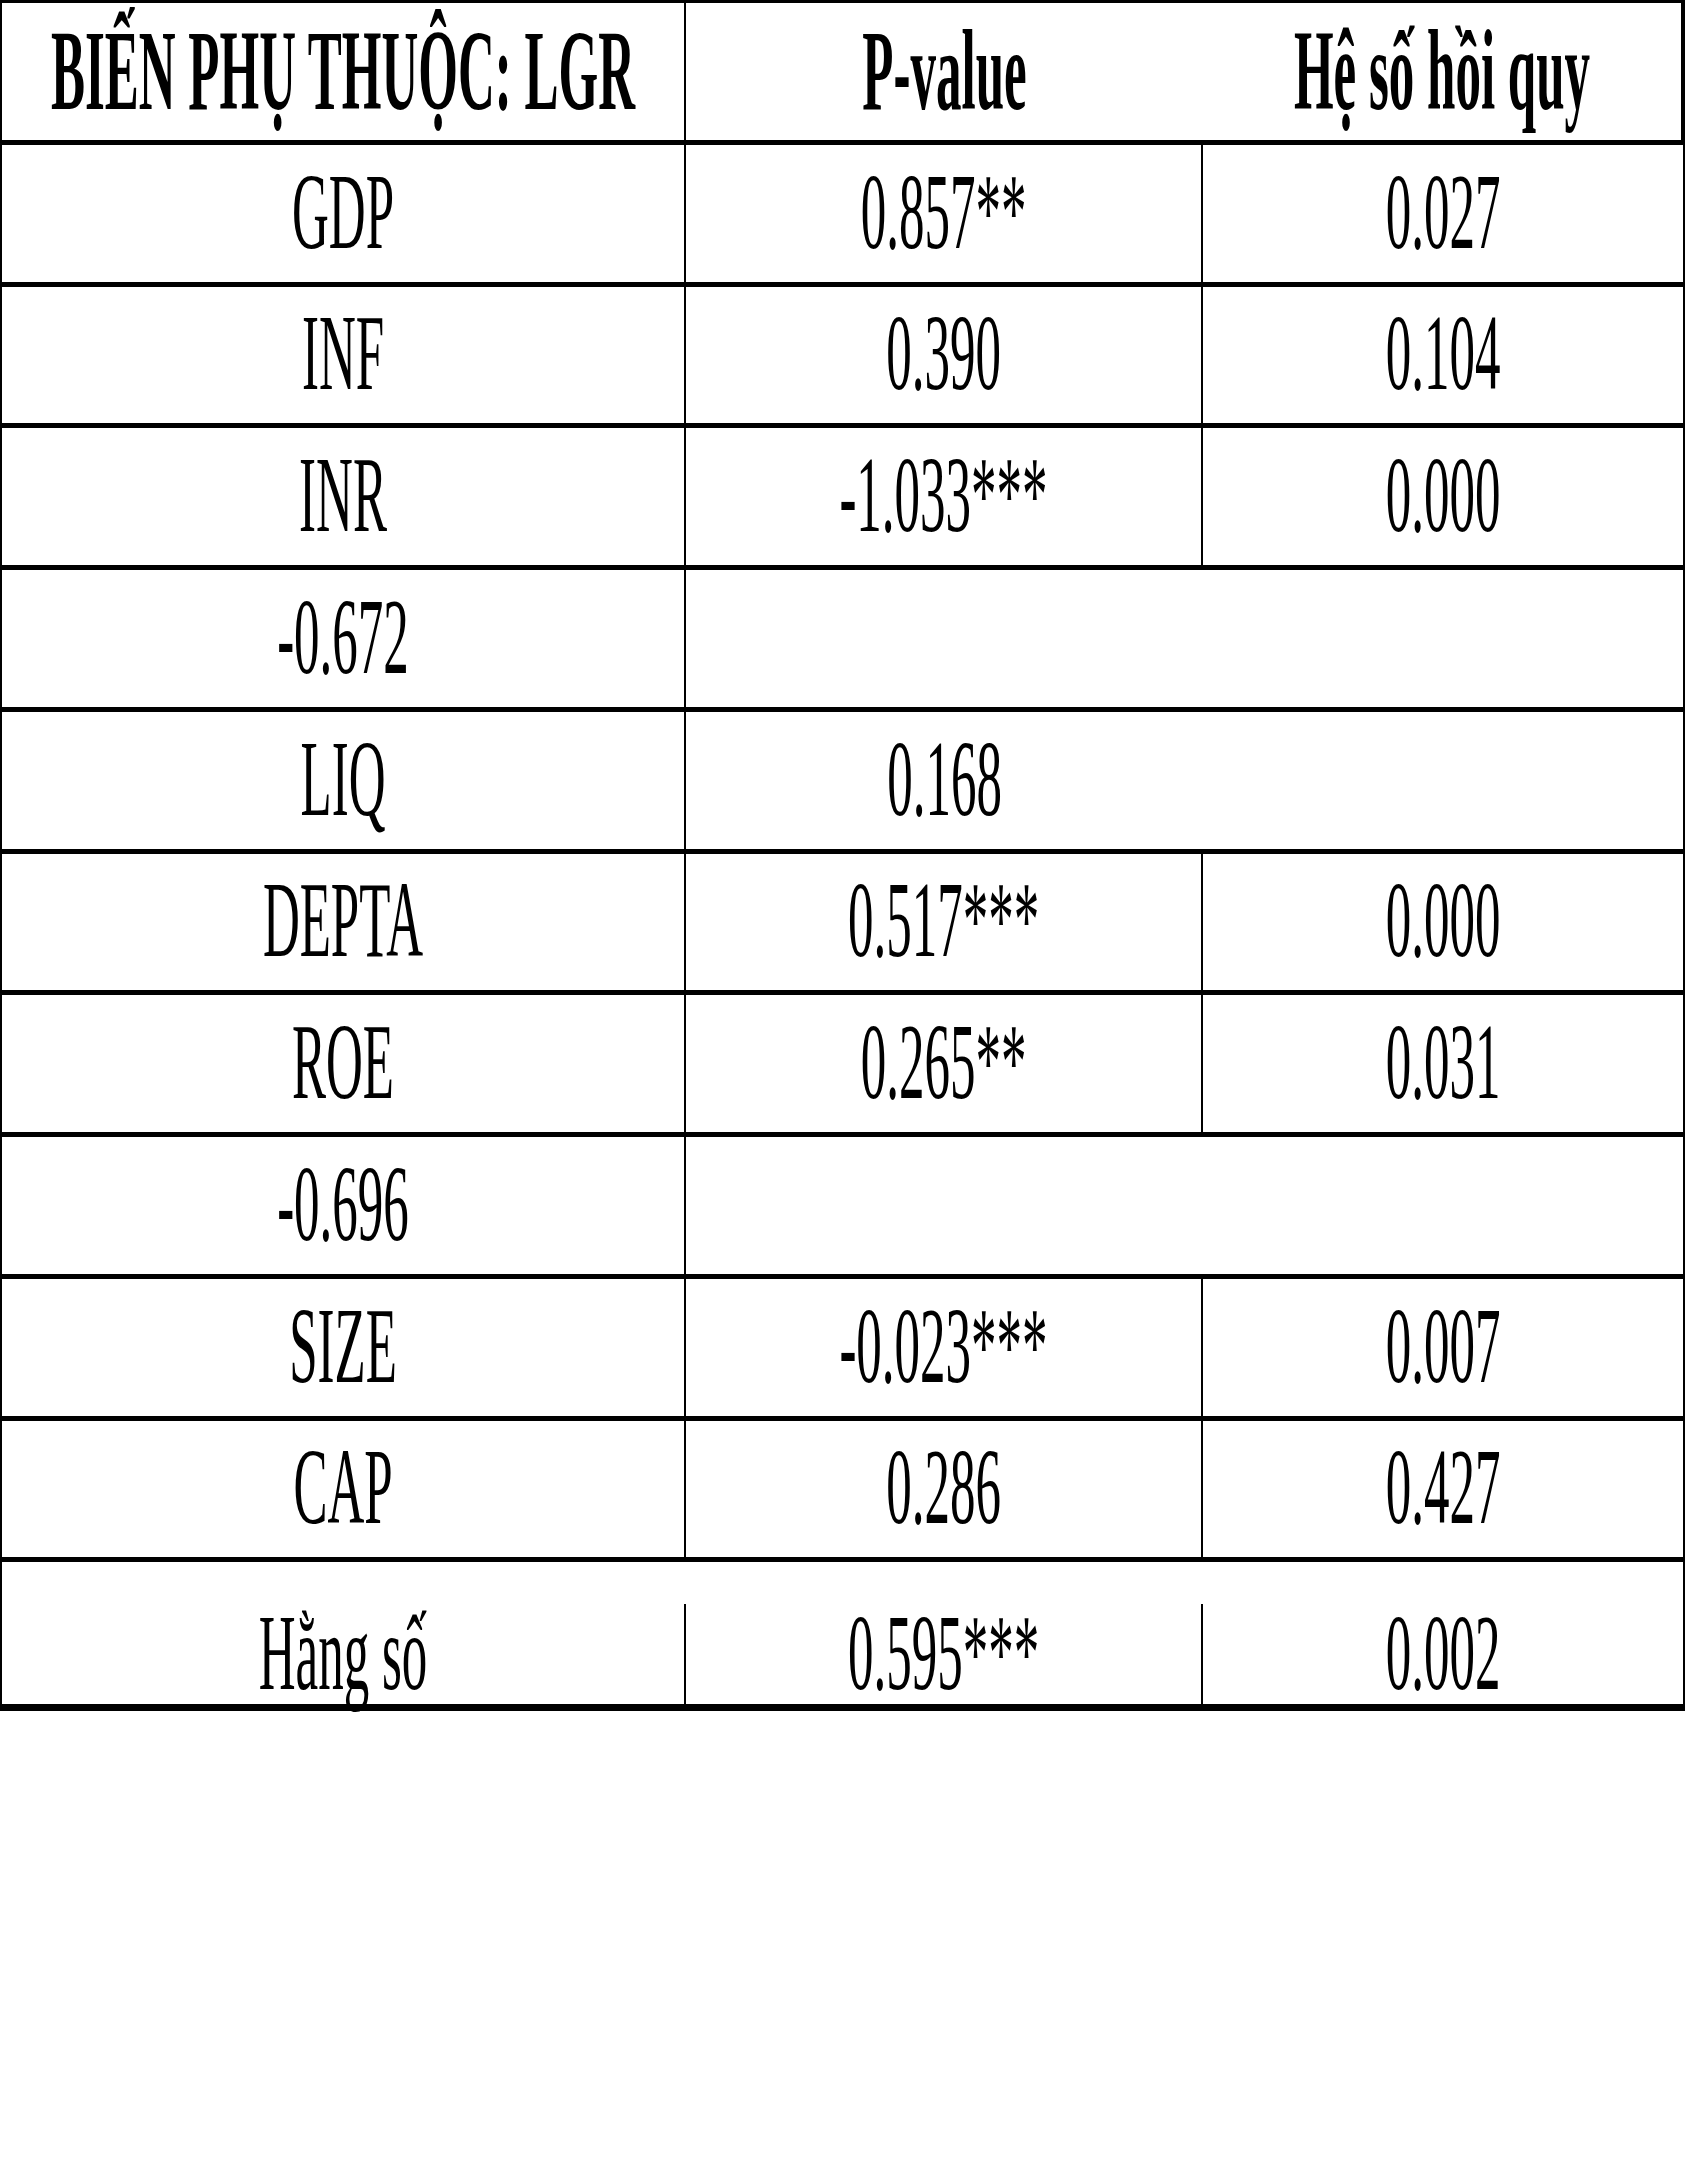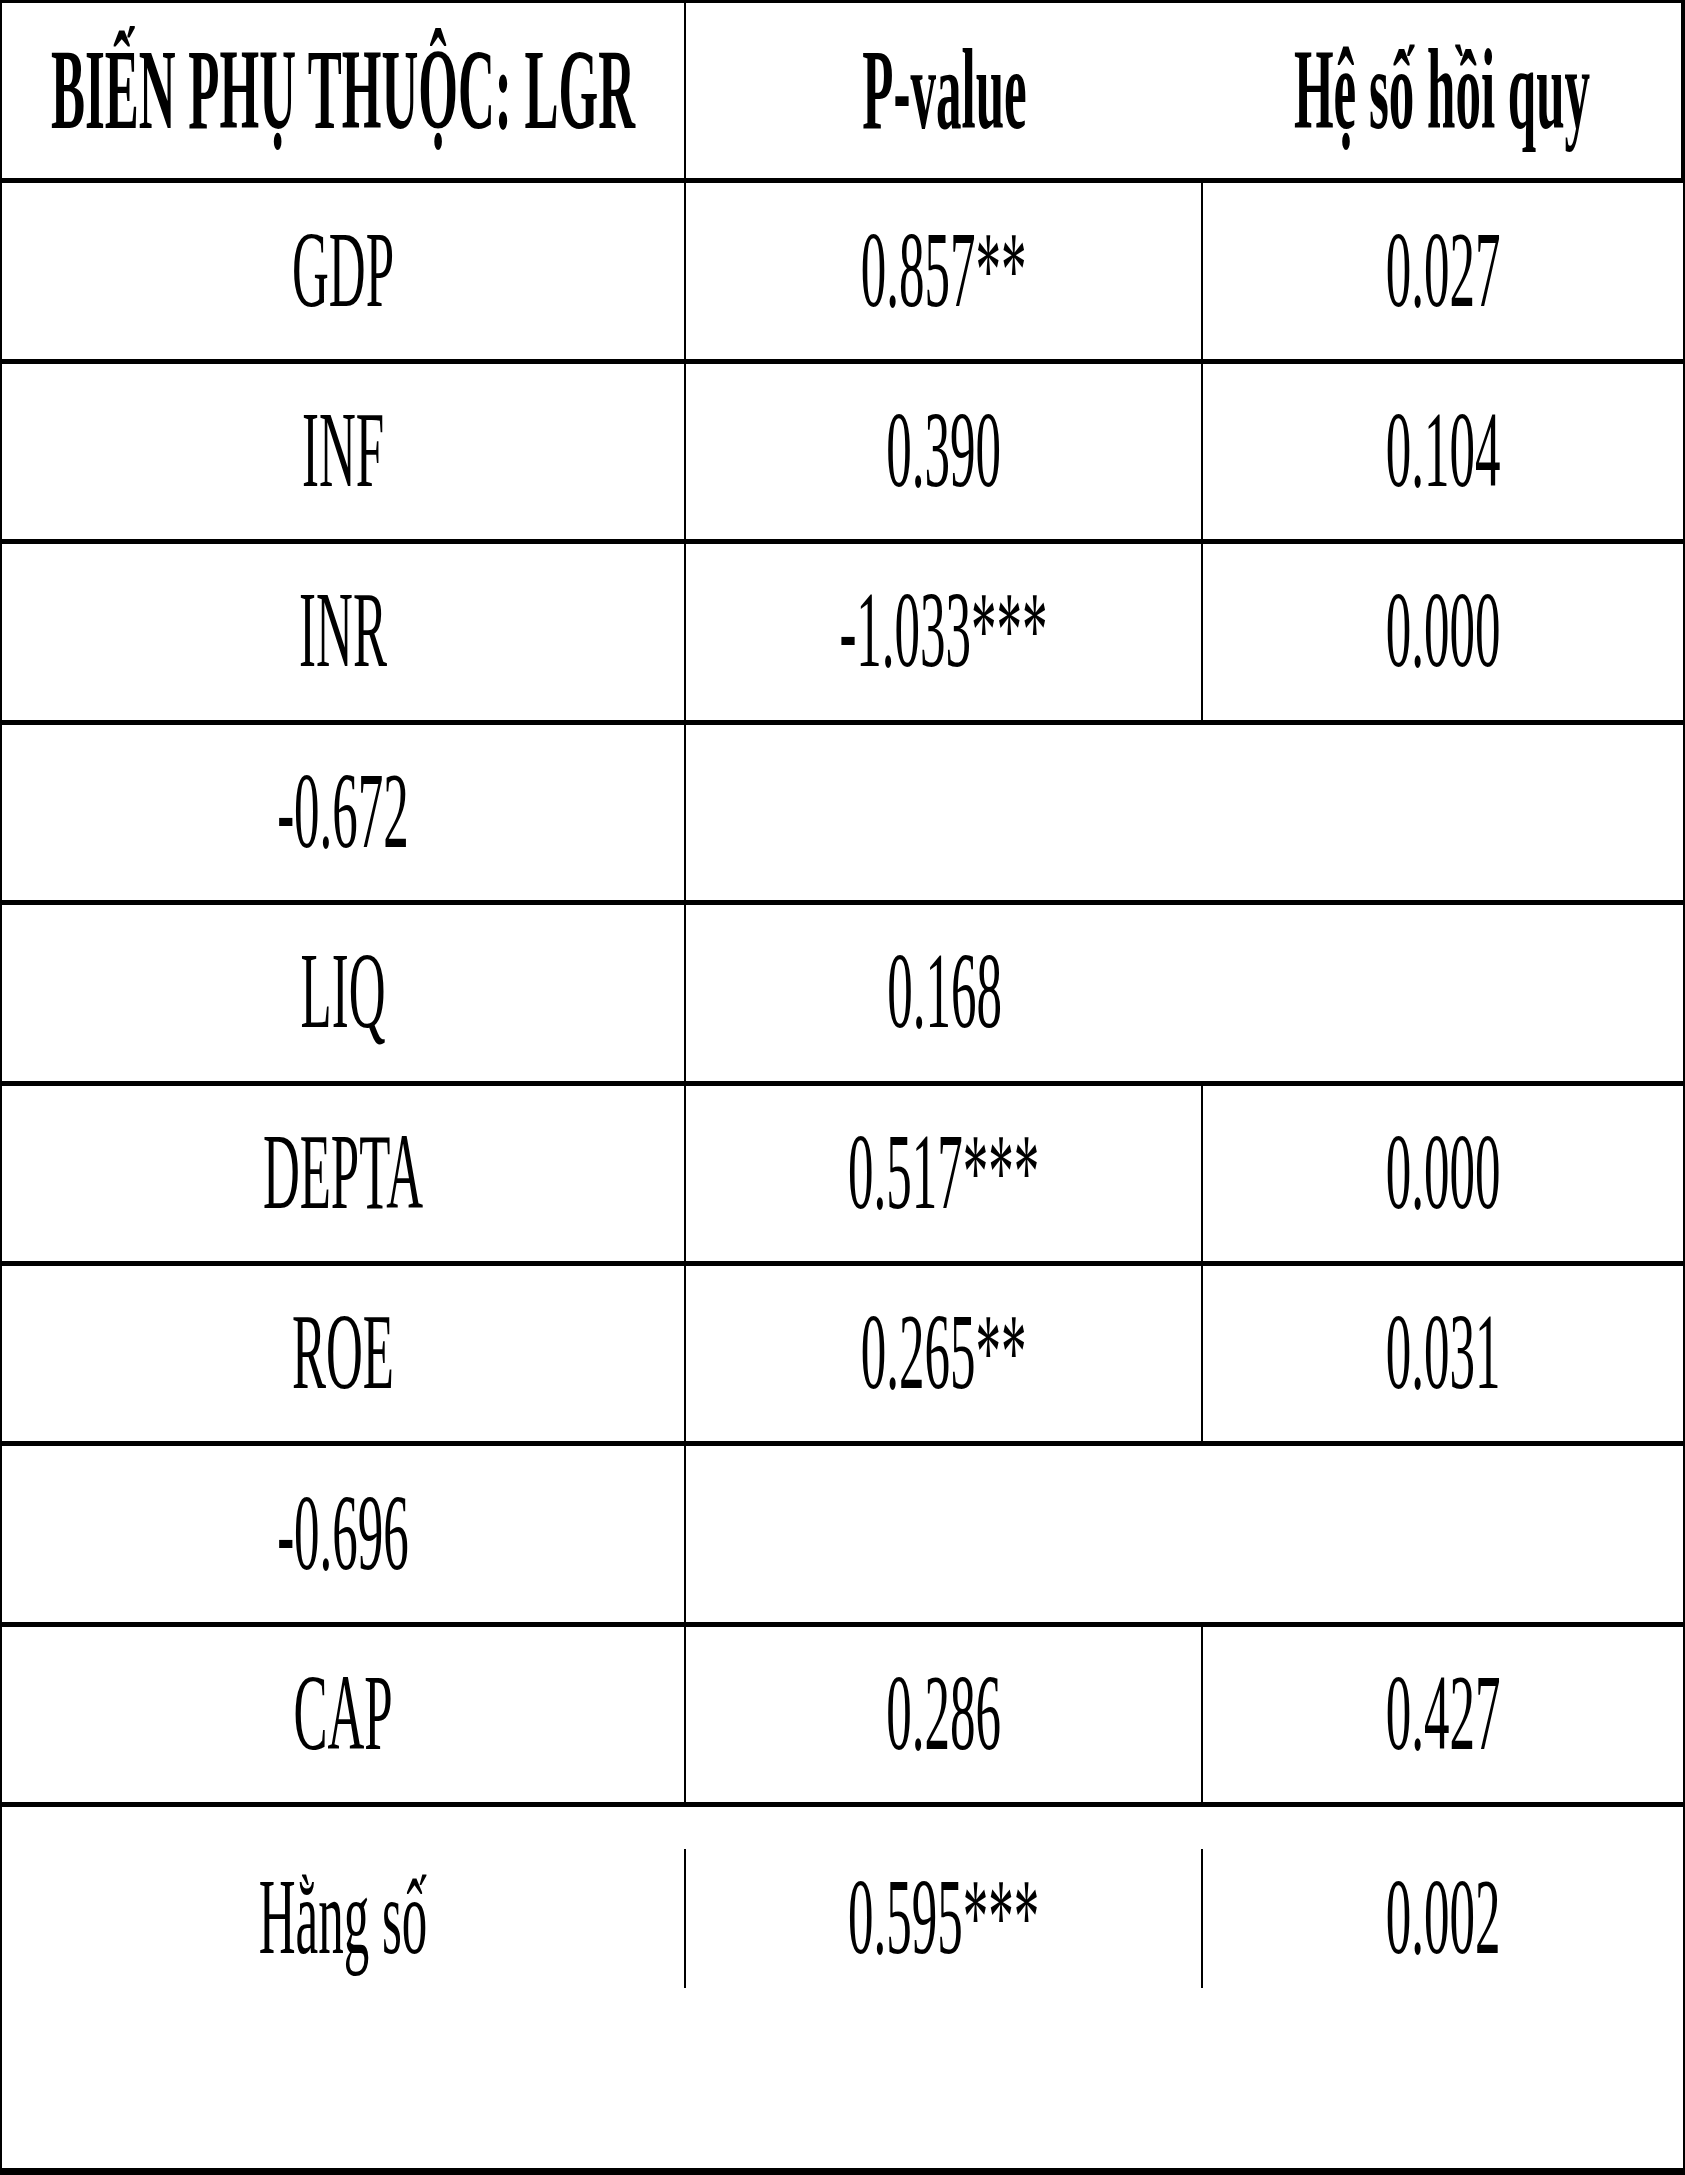--- a/index.html
+++ b/index.html
@@ -11,21 +11,21 @@
     width: 1685px;
     height: 2175px;
     position: relative;
   }
   .regression-table {
     box-sizing: border-box;
     position: absolute;
     left: 0;
     top: 0;
     width: 1685px;
-    height: 2175px;
+    height: 1711px;
     background: #ffffff;
     border-style: solid;
     border-color: #000000;
     border-width: 3.5px 2.6px 7px 2.6px;
     display: grid;
     grid-template-rows: repeat(12, 1fr);
   }
   .t-row {
     display: grid;
     grid-template-columns: 684px 517px 1fr;
@@ -153,20 +153,31 @@
       <span class="txt">0.031</span>
     </div>
   </div>
 
   <div class="t-row">
     <div class="cell c2">
       <span class="txt">-0.696</span>
     </div>
   </div>
 
+  <div class="t-row">
+    <div class="cell c1">
+      <span class="txt">SIZE</span>
+    </div>
+    <div class="cell c2">
+      <span class="txt">-0.023***</span>
+    </div>
+    <div class="cell c3">
+      <span class="txt">0.007</span>
+    </div>
+  </div>
 
   <div class="t-row">
     <div class="cell c1">
       <span class="txt">CAP</span>
     </div>
     <div class="cell c2">
       <span class="txt">0.286</span>
     </div>
     <div class="cell c3">
       <span class="txt">0.427</span>

